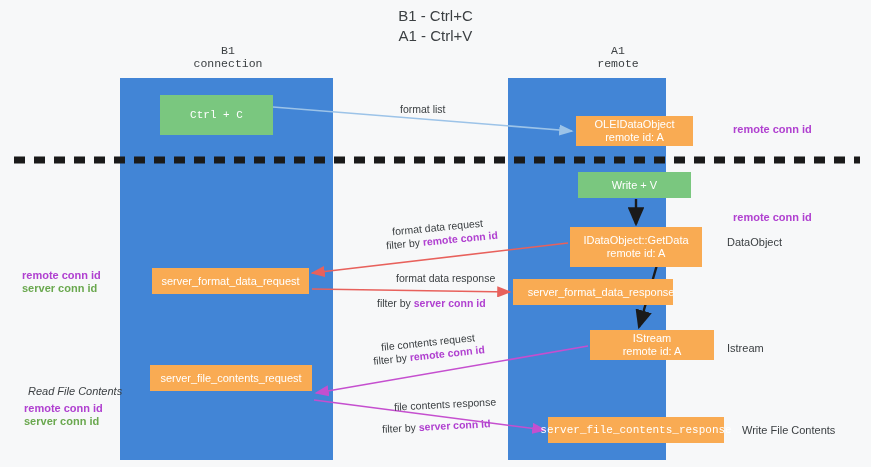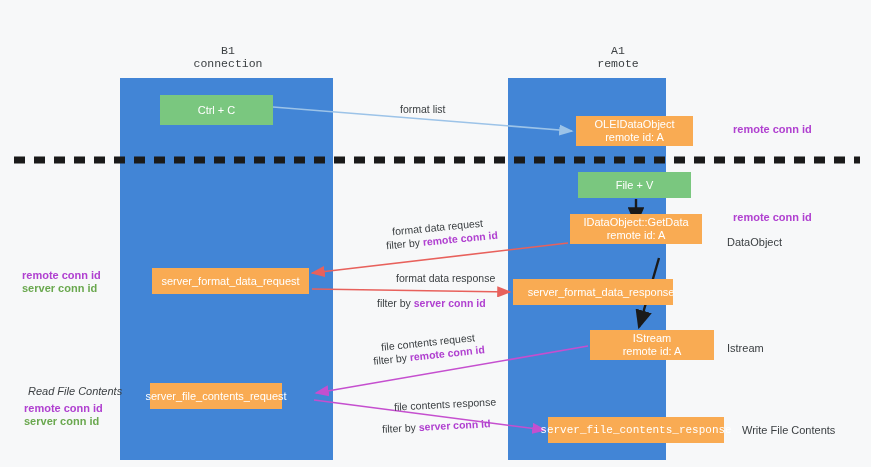--- a/index.html
+++ b/index.html
@@ -46,28 +46,28 @@
     text-align:center;
     color:#ffffff;
     font-size:11px;
     line-height:13px;
     box-sizing:border-box;
     white-space:pre;
   }
   .box.orange{background:#f9ab53;}
   .box.green{background:#7ac77f;}
 
-  #box-ctrlc{left:160px;top:95px;width:113px;height:30px;}
+  #box-ctrlc{left:160px;top:95px;width:113px;height:40px;font-family:Liberation Mono, monospace;}
   #box-ole{left:576px;top:116px;width:117px;height:30px;}
   #box-ctrlv{left:578px;top:172px;width:113px;height:26px;}
-  #box-getdata{left:570px;top:214px;width:132px;height:30px;}
+  #box-getdata{left:570px;top:227px;width:132px;height:40px;}
   #box-sfdreq{left:152px;top:268px;width:157px;height:26px;}
   #box-sfdres{left:513px;top:279px;width:160px;height:26px;padding-left:16px;}
   #box-istream{left:590px;top:330px;width:124px;height:30px;}
-  #box-sfcreq{left:150px;top:383px;width:132px;height:26px;}
+  #box-sfcreq{left:150px;top:365px;width:162px;height:26px;}
   #box-sfcres{left:548px;top:417px;width:176px;height:26px;font-family:Liberation Mono, monospace;}
 
   
   .side-label{
     position:absolute;
     font-size:11px;
     line-height:13px;
     white-space:pre;
   }
   .purple{color:#b040d0;font-weight:bold;}
@@ -105,20 +105,22 @@
   #el-fcres{left:394px;top:398px;transform:rotate(-3deg);}
   #el-fcres2{left:382px;top:420px;transform:rotate(-3deg);}
 
   svg#wires{position:absolute;left:0;top:0;width:871px;height:467px;}
 </style>
 </head>
 <body>
 
 <div id="stage">
 
+  <div id="title">B1 - Ctrl+C
+A1 - Ctrl+V</div>
 
   <div id="head-b1" class="lane-head">B1
 connection</div>
   <div id="head-a1" class="lane-head">A1
 remote</div>
 
   <div id="lane-b1" class="lane"></div>
   <div id="lane-a1" class="lane"></div>
 
   <svg id="wires" viewBox="0 0 871 467">
@@ -150,21 +152,21 @@
     <line x1="659" y1="258" x2="639" y2="327" stroke="#1a1a1a" stroke-width="2.4" marker-end="url(#ah-blk)"></line>
 
     <line x1="588" y1="346" x2="316" y2="393" stroke="#c54fcf" stroke-width="1.6" marker-end="url(#ah-mag)"></line>
 
     <line x1="314" y1="400" x2="545" y2="430" stroke="#c54fcf" stroke-width="1.6" marker-end="url(#ah-mag)"></line>
   </svg>
 
   <div id="box-ctrlc" class="box green">Ctrl + C</div>
   <div id="box-ole" class="box orange">OLEIDataObject
 remote id: A</div>
-  <div id="box-ctrlv" class="box green">File + V</div>
+  <div id="box-ctrlv" class="box green">Write + V</div>
   <div id="box-getdata" class="box orange">IDataObject::GetData
 remote id: A</div>
   <div id="box-sfdreq" class="box orange">server_format_data_request</div>
   <div id="box-sfdres" class="box orange">server_format_data_response</div>
   <div id="box-istream" class="box orange">IStream
 remote id: A</div>
   <div id="box-sfcreq" class="box orange">server_file_contents_request</div>
   <div id="box-sfcres" class="box orange">server_file_contents_response</div>
 
   <div id="lbl-r1" class="side-label purple">remote conn id</div>

